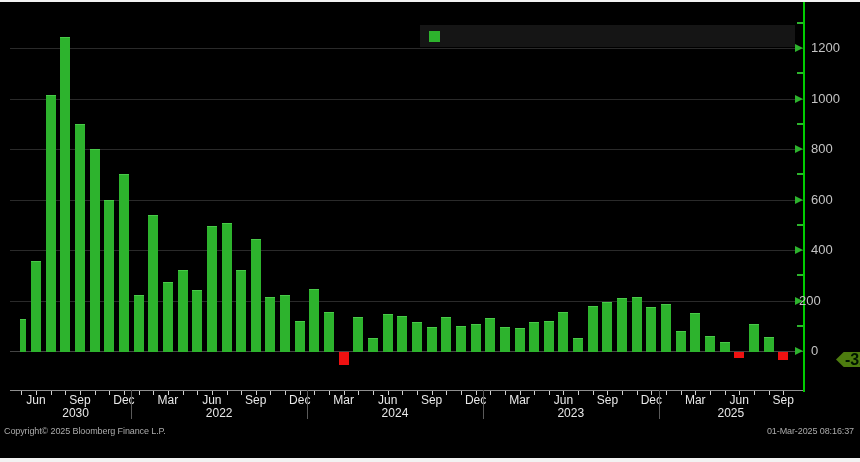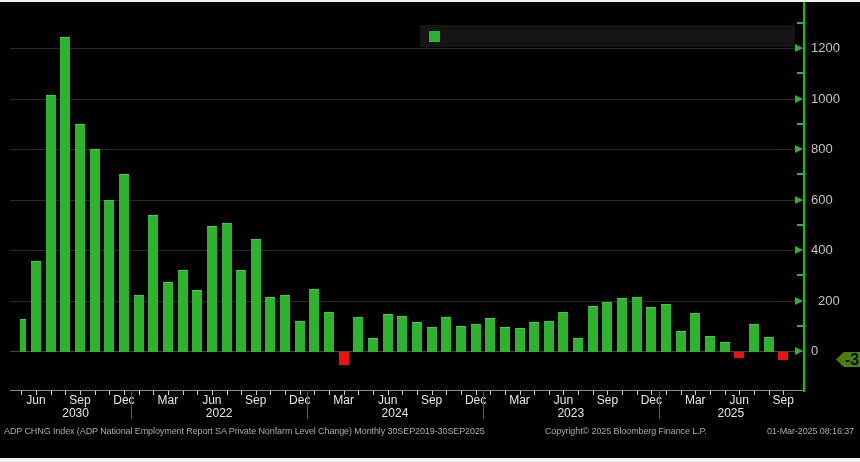--- a/index.html
+++ b/index.html
@@ -92,21 +92,21 @@
       <div class="bar pos" title="Apr 2025: 60" style="left: 704.95px; width: 10px; height: 15.15px; top: 335.85px; position: absolute;"></div>
       <div class="bar pos" title="May 2025: 35" style="left: 719.6px; width: 10px; height: 8.8375px; top: 342.163px; position: absolute;"></div>
       <div class="bar neg" title="Jun 2025: -25" style="left: 734.25px; width: 10px; height: 6.3125px; top: 352px; position: absolute;"></div>
       <div class="bar pos" title="Jul 2025: 105" style="left: 748.9px; width: 10px; height: 26.5125px; top: 324.488px; position: absolute;"></div>
       <div class="bar pos" title="Aug 2025: 55" style="left: 763.55px; width: 10px; height: 13.8875px; top: 337.113px; position: absolute;"></div>
       <div class="bar neg" title="Sep 2025: -32" style="left: 778.2px; width: 10px; height: 8.08px; top: 352px; position: absolute;"></div>
       <div style="left: 803px; top: 2px; width: 2px; height: 390px; background: rgb(0, 204, 0); position: absolute;"></div>
       <div class="ytick-arrow" style="left: 795px; top: 347px; position: absolute;"></div>
       <div class="ytick-label" style="left: 811px; top: 344px; position: absolute;">0</div>
       <div class="ytick-arrow" style="left: 795px; top: 296.5px; position: absolute;"></div>
-      <div class="ytick-label" style="left: 818px; top: 293.5px; position: absolute; text-align: right;">200</div>
+      <div class="ytick-label" style="left: 799px; top: 293.5px; position: absolute; text-align: right;">200</div>
       <div class="ytick-arrow" style="left: 795px; top: 246px; position: absolute;"></div>
       <div class="ytick-label" style="left: 811px; top: 243px; position: absolute;">400</div>
       <div class="ytick-arrow" style="left: 795px; top: 195.5px; position: absolute;"></div>
       <div class="ytick-label" style="left: 811px; top: 192.5px; position: absolute;">600</div>
       <div class="ytick-arrow" style="left: 795px; top: 145px; position: absolute;"></div>
       <div class="ytick-label" style="left: 811px; top: 142px; position: absolute;">800</div>
       <div class="ytick-arrow" style="left: 795px; top: 94.5px; position: absolute;"></div>
       <div class="ytick-label" style="left: 811px; top: 91.5px; position: absolute;">1000</div>
       <div class="ytick-arrow" style="left: 795px; top: 44px; position: absolute;"></div>
       <div class="ytick-label" style="left: 811px; top: 41px; position: absolute;">1200</div>
@@ -200,19 +200,18 @@
       <div class="ylabel-year" style="left: 730.837px; top: 406px; position: absolute;">2025</div>
     </div>
 
   <div id="legend">
     <span class="swatch"></span>
   </div>
 
   <div id="badge">-32.0</div>
 
   <div id="footer">
-    <span>ADP CHNG Index (ADP National Employment Report SA Private Nonfarm Level Change)  Monthly 30SEP2019-30SEP2025</span>
     <span>Copyright© 2025 Bloomberg Finance L.P.</span>
     <span>01-Mar-2025 08:16:37</span>
   </div>
 
   <div id="bottom-strip" class="strip"></div>
 </div>
 
 </body></html>

